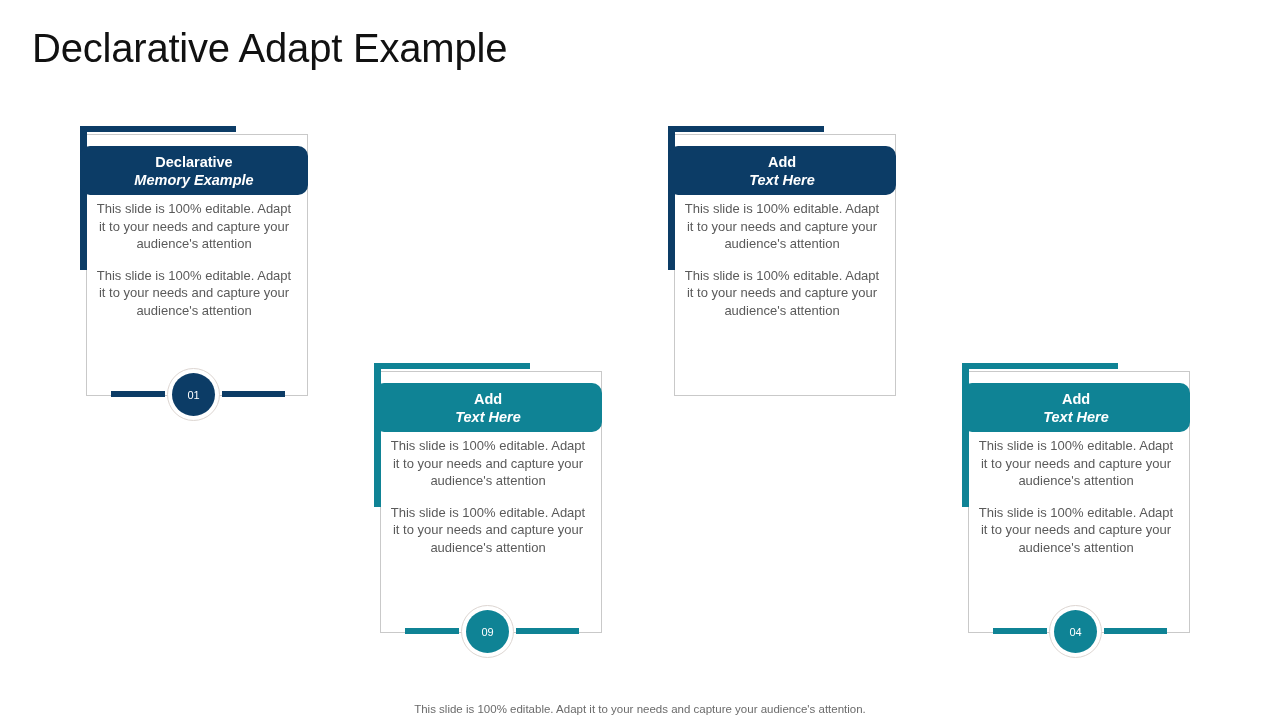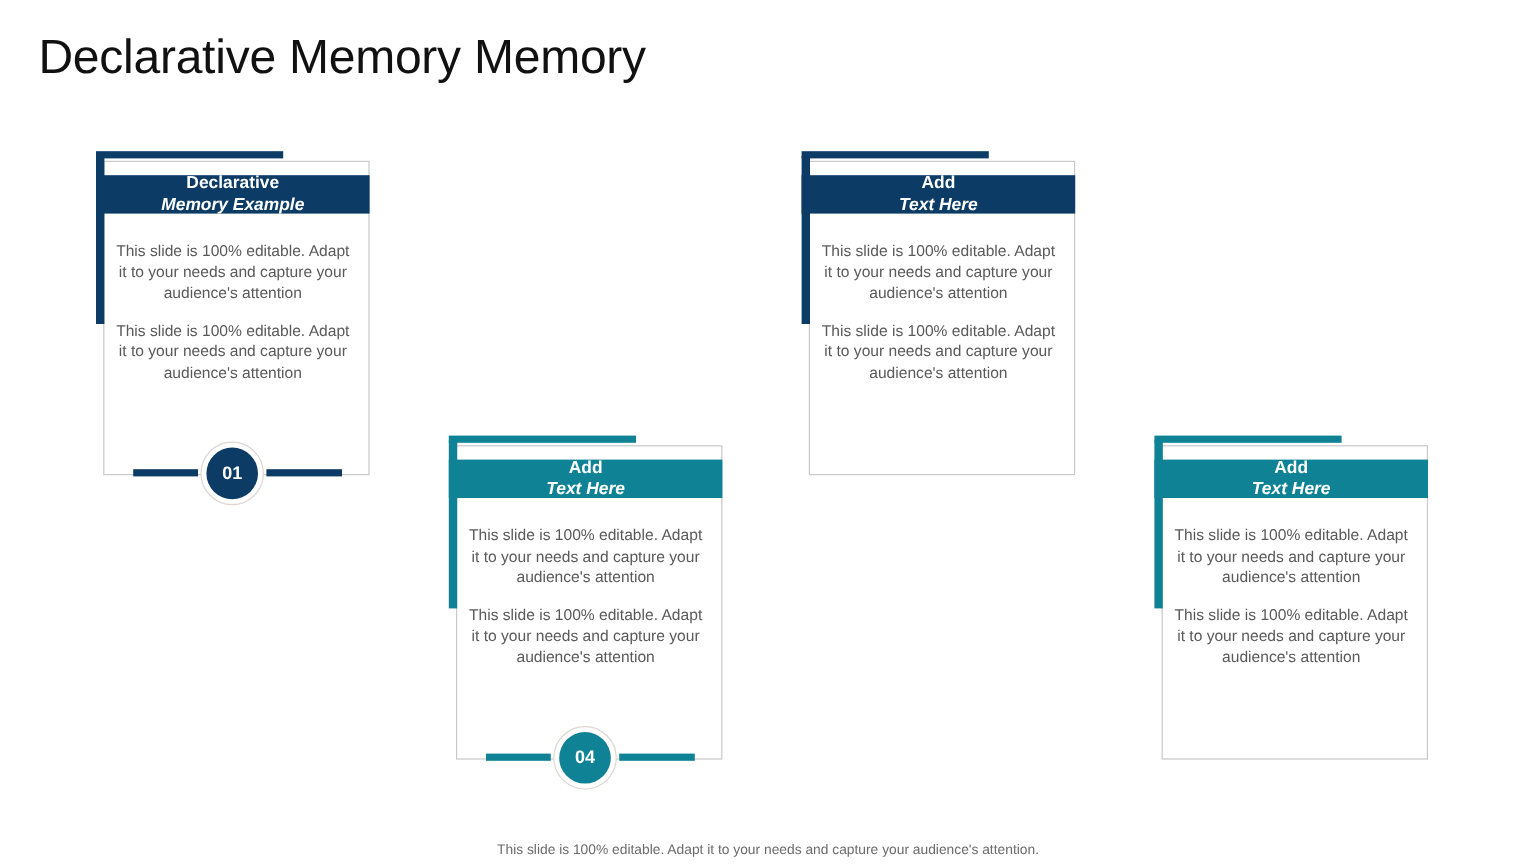--- a/index.html
+++ b/index.html
@@ -63,31 +63,32 @@
     width: 7px;
     height: 140px;
   }
 
   
   .card-header {
     position: absolute;
     left: 0px;
     top: 20px;
     width: 228px;
-    height: 32px;
+    height: 49px;
     color: #ffffff;
     font-size: 14.5px;
     font-weight: bold;
     line-height: 18px;
     text-align: right;
     display: flex;
     flex-direction: column;
     align-items: center;
     justify-content: center;
     box-sizing: border-box;
+    border-radius: 10px;
   }
   .card-header .hl2 { display: block; font-style: italic; }
 
   
   .card-body {
     position: absolute;
     left: 14px;
     top: 74px;
     width: 200px;
     text-align: center;
@@ -128,22 +129,22 @@
     box-sizing: border-box;
   }
   .badge-inner {
     position: absolute;
     left: 4px;
     top: 4px;
     width: 43px;
     height: 43px;
     border-radius: 50%;
     color: #ffffff;
-    font-size: 15px;
-    font-weight: bold;
+    font-size: 11px;
+    font-weight: normal;
     display: flex;
     align-items: center;
     justify-content: center;
   }
 
   
   .navy .accent-top,
   .navy .accent-left,
   .navy .card-header,
   .navy .foot-bar-left,
@@ -170,21 +171,21 @@
     right: 0;
     top: 703px;
     text-align: center;
     font-size: 11.5px;
     color: #6b6b6b;
   }
 </style>
 </head>
 <body>
 
-<div id="slide-title">Declarative Memory Memory</div>
+<div id="slide-title">Declarative Adapt Example</div>
 
 <div class="card navy" id="card-1">
   <div class="card-box"></div>
   <div class="accent-top"></div>
   <div class="accent-left"></div>
   <div class="card-header">
     <span class="hl1">Declarative</span>
     <span class="hl2">Memory Example</span>
   </div>
   <div class="card-body">
@@ -209,46 +210,53 @@
     <span class="hl2">Text Here</span>
   </div>
   <div class="card-body">
     <p>This slide is 100% editable. Adapt it to your needs and capture your audience's attention</p>
     <p>This slide is 100% editable. Adapt it to your needs and capture your audience's attention</p>
   </div>
   <div class="card-footer">
     <div class="foot-bar-left"></div>
     <div class="foot-bar-right"></div>
     <div class="badge">
+      <div class="badge-inner">09</div>
+    </div>
+  </div>
+</div>
+
+<div class="card navy" id="card-3">
+  <div class="card-box"></div>
+  <div class="accent-top"></div>
+  <div class="accent-left"></div>
+  <div class="card-header">
+    <span class="hl1">Add</span>
+    <span class="hl2">Text Here</span>
+  </div>
+  <div class="card-body">
+    <p>This slide is 100% editable. Adapt it to your needs and capture your audience's attention</p>
+    <p>This slide is 100% editable. Adapt it to your needs and capture your audience's attention</p>
+  </div>
+</div>
+
+<div class="card teal" id="card-4">
+  <div class="card-box"></div>
+  <div class="accent-top"></div>
+  <div class="accent-left"></div>
+  <div class="card-header">
+    <span class="hl1">Add</span>
+    <span class="hl2">Text Here</span>
+  </div>
+  <div class="card-body">
+    <p>This slide is 100% editable. Adapt it to your needs and capture your audience's attention</p>
+    <p>This slide is 100% editable. Adapt it to your needs and capture your audience's attention</p>
+  </div>
+  <div class="card-footer">
+    <div class="foot-bar-left"></div>
+    <div class="foot-bar-right"></div>
+    <div class="badge">
       <div class="badge-inner">04</div>
     </div>
   </div>
 </div>
 
-<div class="card navy" id="card-3">
-  <div class="card-box"></div>
-  <div class="accent-top"></div>
-  <div class="accent-left"></div>
-  <div class="card-header">
-    <span class="hl1">Add</span>
-    <span class="hl2">Text Here</span>
-  </div>
-  <div class="card-body">
-    <p>This slide is 100% editable. Adapt it to your needs and capture your audience's attention</p>
-    <p>This slide is 100% editable. Adapt it to your needs and capture your audience's attention</p>
-  </div>
-</div>
-
-<div class="card teal" id="card-4">
-  <div class="card-box"></div>
-  <div class="accent-top"></div>
-  <div class="accent-left"></div>
-  <div class="card-header">
-    <span class="hl1">Add</span>
-    <span class="hl2">Text Here</span>
-  </div>
-  <div class="card-body">
-    <p>This slide is 100% editable. Adapt it to your needs and capture your audience's attention</p>
-    <p>This slide is 100% editable. Adapt it to your needs and capture your audience's attention</p>
-  </div>
-</div>
-
 <div id="footer-note">This slide is 100% editable. Adapt it to your needs and capture your audience's attention.</div>
 
 </body></html>

